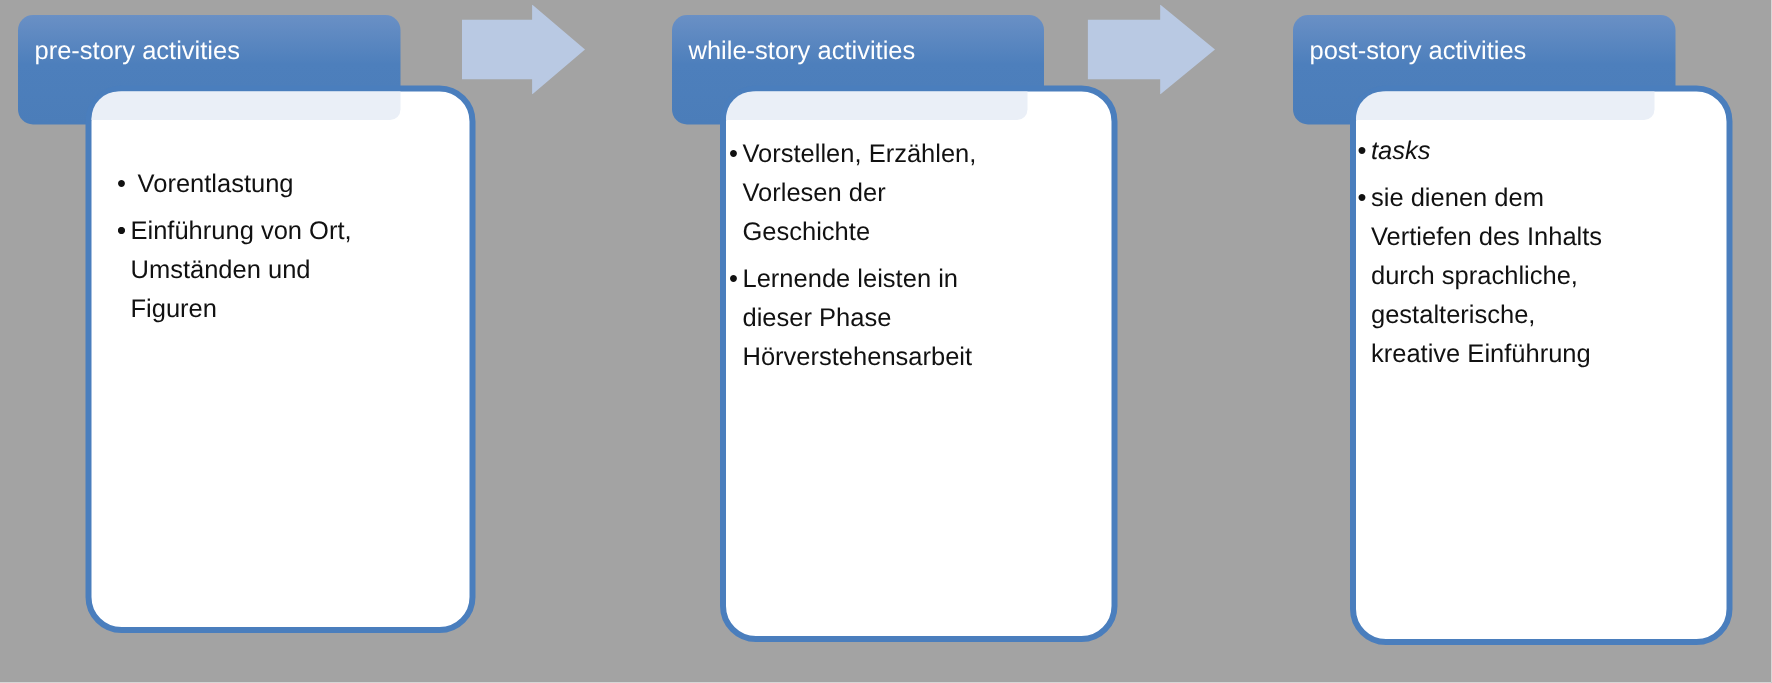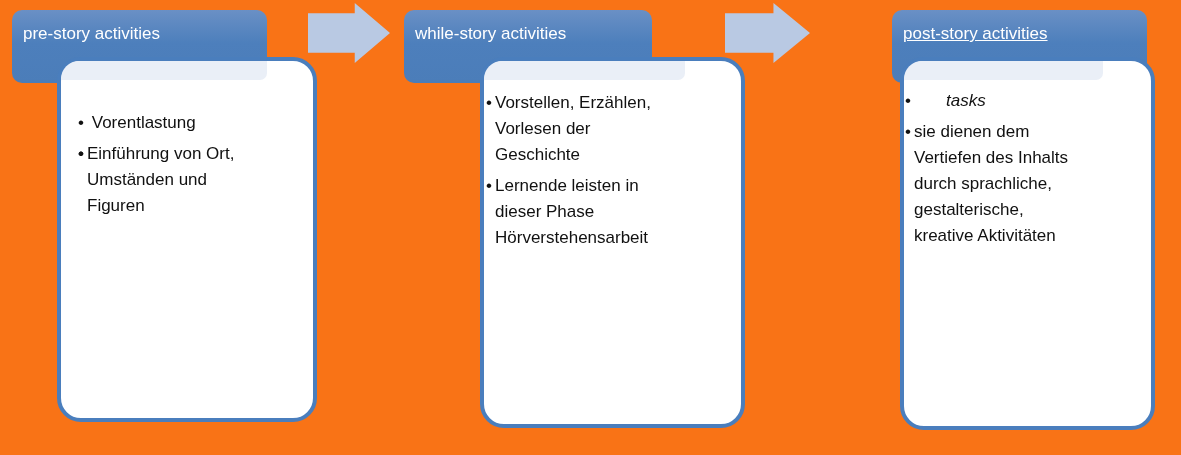--- a/index.html
+++ b/index.html
@@ -1,20 +1,20 @@
 <!DOCTYPE html>
 <html><head>
 <meta charset="utf-8">
 <style>
   html, body { margin: 0; padding: 0; background: #ffffff; }
   .stage {
     position: relative;
     width: 1181px;
     height: 455px;
-    background: #f97316;
+    background: #a3a3a3;
     font-family: "Liberation Sans", sans-serif;
     overflow: hidden;
   }
   .hdr {
     position: absolute;
     top: 10px;
     height: 73px;
     border-radius: 10px;
     background: linear-gradient(180deg, #6a90c5 0%, #4d7fbc 45%, #4b7db9 100%);
     color: #ffffff;
@@ -59,21 +59,21 @@
     position: relative;
     padding-left: 9px;
     margin-bottom: 5px;
   }
   .bullet {
     position: absolute;
     left: 0;
     top: 0;
   }
   .seg { white-space: pre-wrap; }
-  .it { font-style: italic; margin-left: 32px; }
+  .it { font-style: italic; }
 </style>
 </head>
 <body>
 
 <div class="stage">
 
   <div class="hdr" style="left:12px; width:255px;">
     <span>pre-story activities</span>
   </div>
   <div class="card" style="left:57px; width:260px; height:365px;"></div>
@@ -89,21 +89,21 @@
     <div class="item">
       <span class="bullet">•</span>
       <span class="seg">Einführung von Ort,
 Umständen und
 Figuren</span>
     </div>
   </div>
 
   <div class="arrow" style="left:308px; width:82px;"></div>
 
-  <div class="hdr" style="left:404px; width:248px;">
+  <div class="hdr" style="left:448px; width:248px;">
     <span>while-story activities</span>
   </div>
   <div class="card" style="left:480px; width:265px; height:371px;"></div>
   <div class="band" style="left:484px; width:201px;"></div>
   <div class="content" style="left:486px; top:90px; width:210px;">
     <div class="item">
       <span class="bullet">•</span>
       <span class="seg">Vorstellen, Erzählen,
 Vorlesen der
 Geschichte</span>
@@ -111,33 +111,33 @@
     <div class="item">
       <span class="bullet">•</span>
       <span class="seg">Lernende leisten in
 dieser Phase
 Hörverstehensarbeit</span>
     </div>
   </div>
 
   <div class="arrow" style="left:725px; width:85px;"></div>
 
-  <div class="hdr" style="left:892px; width:255px;text-decoration:underline;">
+  <div class="hdr" style="left:862px; width:255px;">
     <span>post-story activities</span>
   </div>
   <div class="card" style="left:900px; width:255px; height:373px;"></div>
   <div class="band" style="left:904px; width:199px;"></div>
   <div class="content" style="left:905px; top:88px; width:215px;">
     <div class="item">
       <span class="bullet">•</span>
       <span class="seg it">tasks</span>
     </div>
     <div class="item">
       <span class="bullet">•</span>
       <span class="seg">sie dienen dem
 Vertiefen des Inhalts
 durch sprachliche,
 gestalterische,
-kreative Aktivitäten</span>
+kreative Einführung</span>
     </div>
   </div>
 
 </div>
 
 </body></html>

